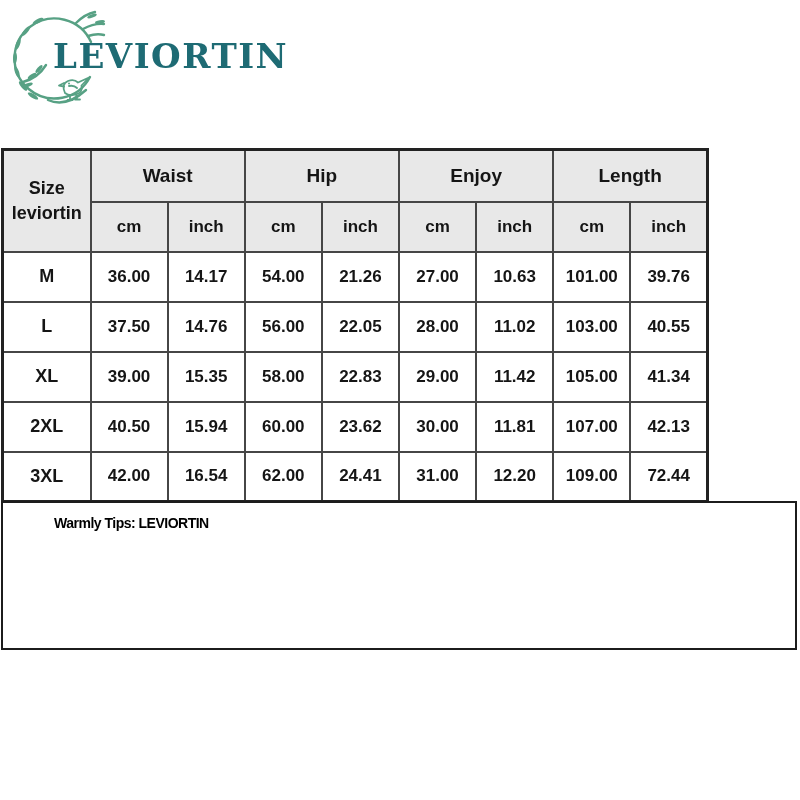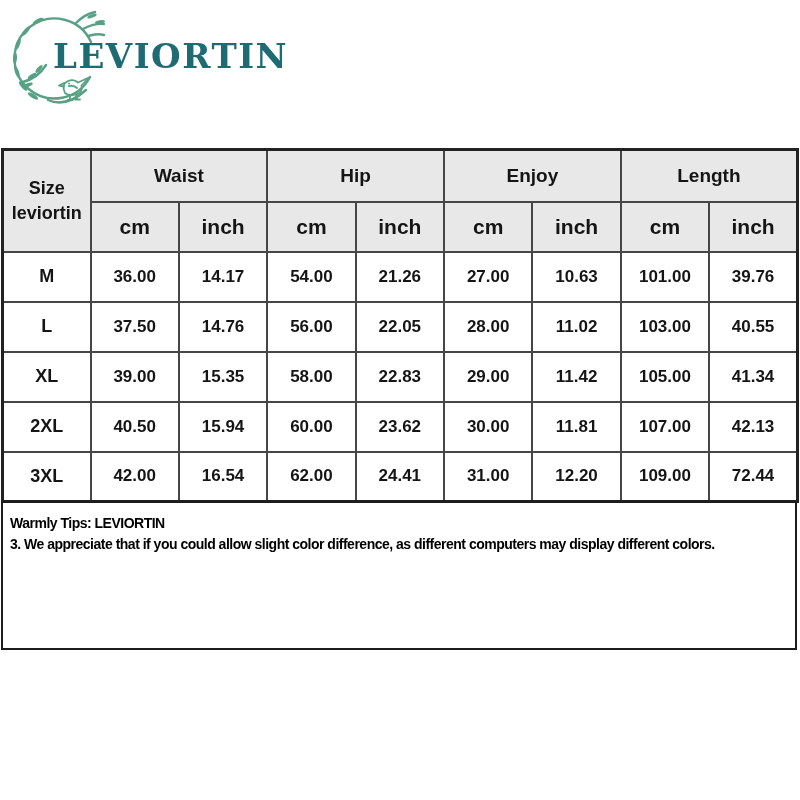--- a/index.html
+++ b/index.html
@@ -10,45 +10,45 @@
   .logo-wrap { position:absolute; left:8px; top:6px; width:300px; height:112px; }
   .logo-svg { position:absolute; left:0; top:0; }
   .brand-name {
     position:absolute; left:45px; top:30px;
     font-family:"DejaVu Serif", serif; font-weight:bold;
     font-size:34px; letter-spacing:1.5px; color:#1e6b74; white-space:nowrap;
   }
 
   
   .size-table {
-    position:absolute; top:148px; left:1px; width:798px;
+    position:absolute; top:148px; left:1px; width:708px;
     border-collapse:collapse; table-layout:fixed;
     text-align:center; color:#151515; border:3px solid #222;
   }
   .size-table th, .size-table td {
     border:2px solid #464646; font-weight:bold; padding:0;
     font-family:"Liberation Sans", sans-serif;
   }
   .size-table thead th { background:#e8e8e8; }
   tr.group-row { height:52px; font-size:19px; }
-  tr.unit-row  { height:50px; font-size:21px; }
+  tr.unit-row  { height:50px; font-size:17px; }
   .size-table tbody tr { height:50px; background:#fff; }
   th.corner { font-size:18px; line-height:1.35; }
   tbody th.size-cell { font-size:18px; background:#fff; }
   tbody td.value-cell { font-size:17px; }
 
   
   .tips {
     position:absolute; left:1px; top:501px; width:796px; height:149px;
     border:2px solid #1c1c1c; box-sizing:border-box;
     padding:10px 7px 0 7px; overflow:hidden; background:#fff;
   }
   .tips .tip-line {
     font-weight:bold; font-size:14px; line-height:21px; color:#000;
-    letter-spacing:-0.5px; white-space:nowrap;
+    letter-spacing:-0.5px; white-space:nowrap;margin-left:44px;
   }
 </style>
 </head>
 <body>
 
 <div class="page">
 
   <div class="logo-wrap">
     <svg class="logo-svg" width="108" height="112" viewBox="0 0 108 112" xmlns="http://www.w3.org/2000/svg">
       <g stroke="#57a184" fill="none" stroke-width="2.4" stroke-linecap="round">
@@ -181,16 +181,15 @@
         <td class="value-cell">31.00</td>
         <td class="value-cell">12.20</td>
         <td class="value-cell">109.00</td>
         <td class="value-cell">72.44</td>
       </tr>
     </tbody>
   </table>
 
   <section class="tips">
     <div class="tip-line">Warmly Tips: LEVIORTIN</div>
-    <div class="tip-line">3. We appreciate that if you could allow slight color difference, as different computers may display different colors.</div>
   </section>
 
 </div>
 
 </body></html>

